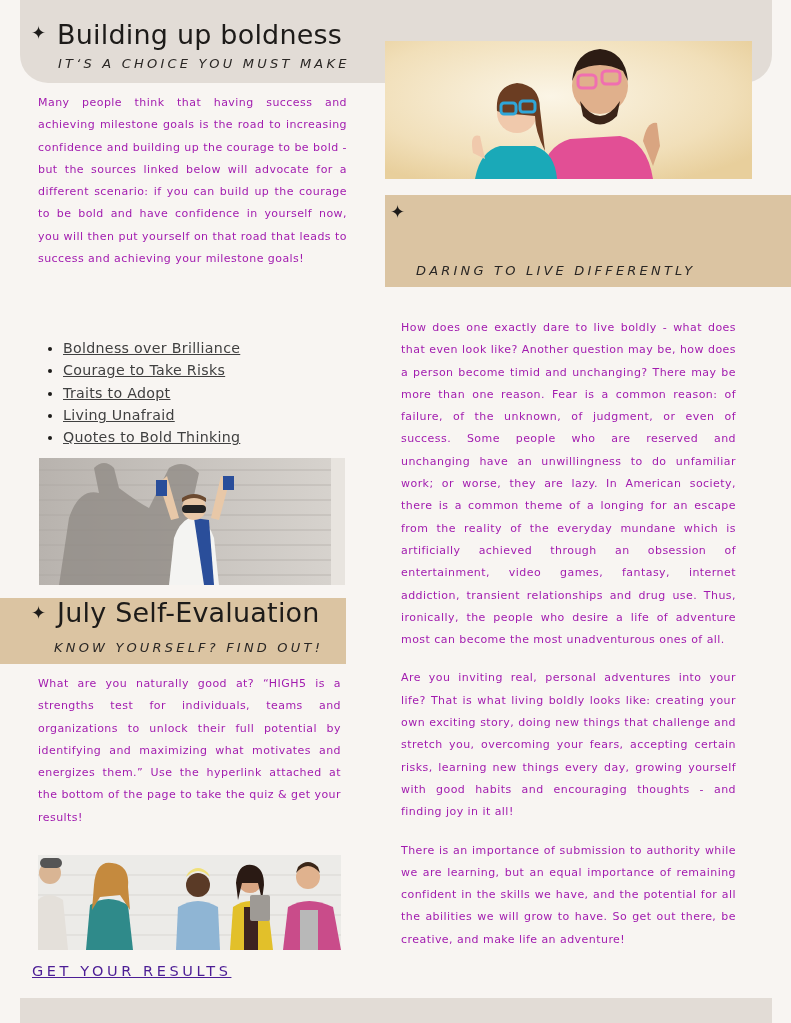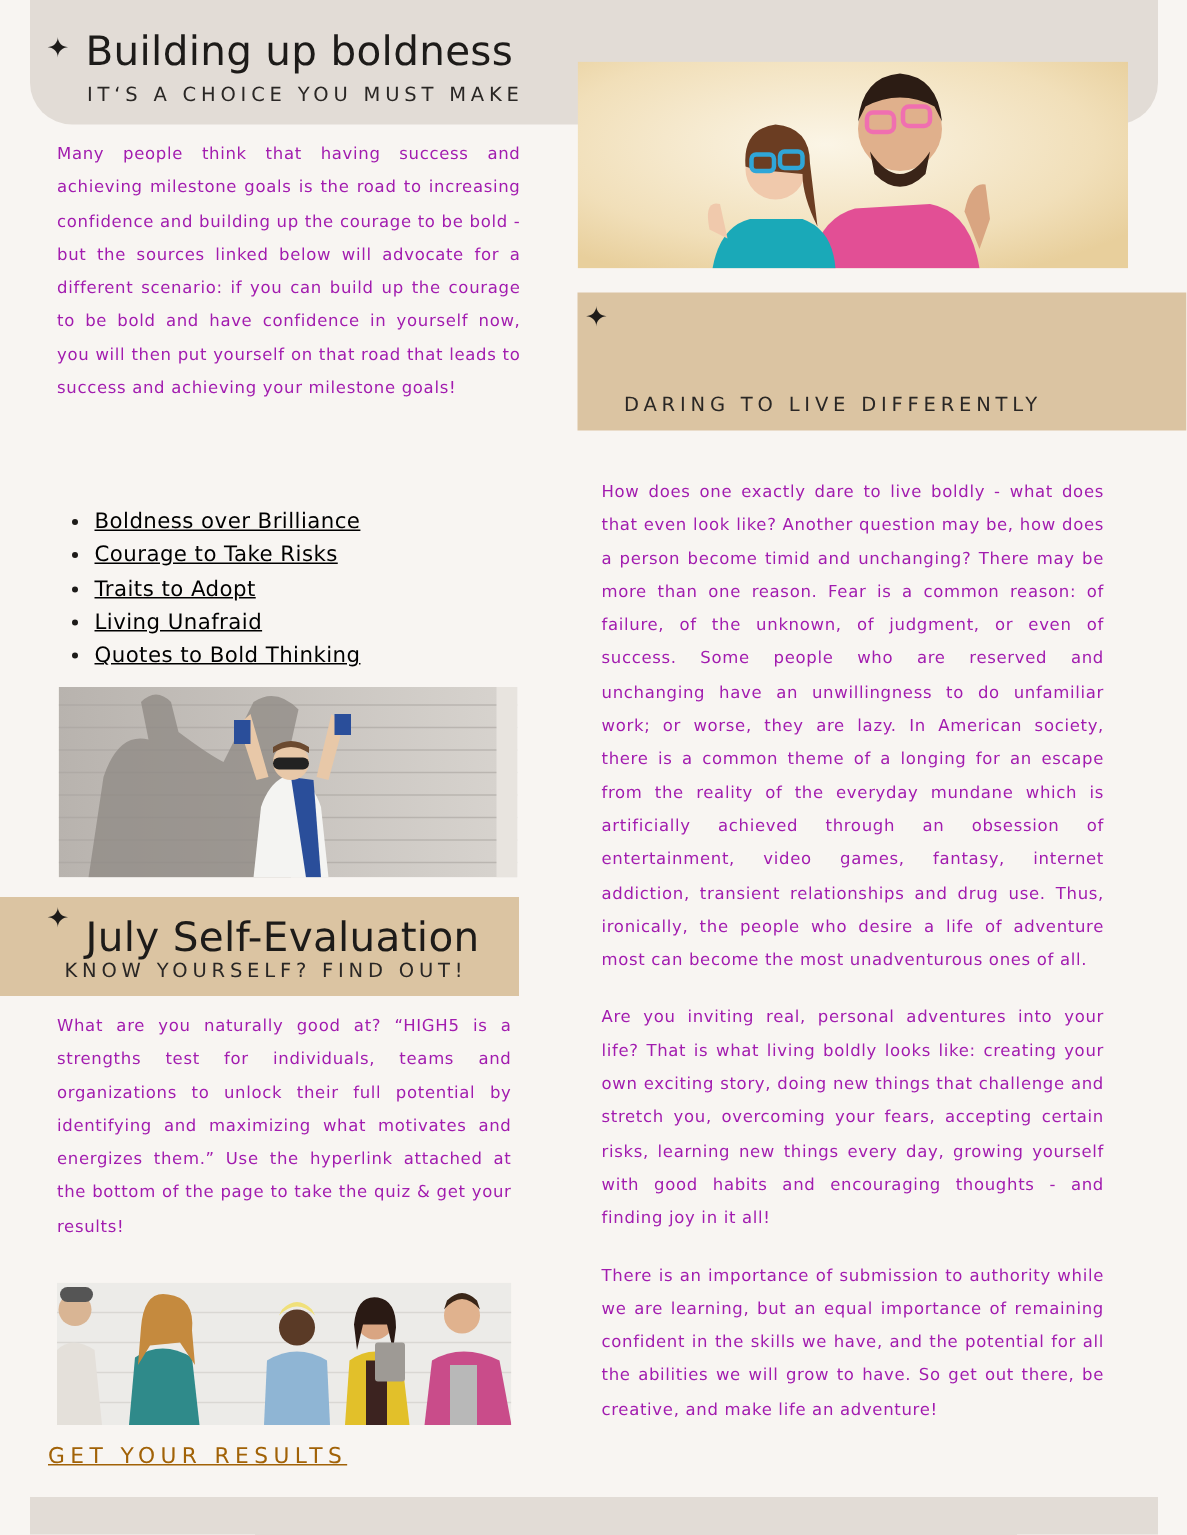--- a/index.html
+++ b/index.html
@@ -10,32 +10,32 @@
     color: #1d1b19;
   }
   .abs { position: absolute; }
   .top-banner {
     left: 20px; top: -20px; width: 752px; height: 103px;
     background: #e2dcd6; border-radius: 0 0 28px 28px;
   }
   .bottom-bar { left: 20px; top: 998px; width: 752px; height: 40px; background: #e2dcd6; }
   .sparkle { font-size: 18px; line-height: 1; display: inline-block; }
   .title { font-size: 27px; line-height: 29px; color: #1d1b19; letter-spacing: 0.2px; }
-  .subtitle { font-size: 13px; letter-spacing: 3.2px; color: #2a2725; line-height: 16px; }
+  .subtitle { font-size: 13px; letter-spacing: 3.2px; color: #2a2725; line-height: 16px; font-style: italic; }
   .body-text {
     font-size: 11px; line-height: 22.3px; text-align: justify; color: #a21caf;
     letter-spacing: 0.45px; word-spacing: 0px;
   }
   .body-text p { margin: 16px; }
   .link-list { margin: 0; padding: 0 0 0 25px; }
   .link-list li { font-size: 14.2px; line-height: 22.3px; letter-spacing: 0.3px; }
-  .link-list a { color: #000000; }
+  .link-list a { color: #404040; }
   .tan-band { background: #dbc4a2; }
   .img-box { overflow: hidden; }
-  .cta { font-size: 14.5px; letter-spacing: 3.6px; color: #a16207; text-decoration: underline; }
+  .cta { font-size: 14.5px; letter-spacing: 3.6px; color: #4c1d95; text-decoration: underline; }
 </style>
 </head>
 <body>
 
 <div class="abs top-banner"></div>
 <div class="abs bottom-bar"></div>
 
 <div class="abs" style="left:31px; top:20px;">
   <span class="abs sparkle" style="left:0; top:4px;">✦</span>
   <div class="abs title" style="left:26px; top:0; white-space:nowrap;">Building up boldness</div>
@@ -80,22 +80,22 @@
     <rect x="117" y="22" width="11" height="16" fill="#2a4e9a"></rect>
     <rect x="184" y="18" width="11" height="14" fill="#2a4e9a"></rect>
     <circle cx="155" cy="50" r="12" fill="#e8c8a8"></circle>
     <path d="M143 44 Q155 36 167 44 L167 40 Q155 32 143 40 Z" fill="#6b4a30"></path>
     <rect x="143" y="47" width="24" height="8" rx="4" fill="#222"></rect>
   </svg>
 </div>
 
 <div class="abs tan-band" style="left:0; top:598px; width:346px; height:66px;">
   <span class="abs sparkle" style="left:31px; top:6px;">✦</span>
-  <div class="abs title" style="left:57px; top:13px; white-space:nowrap;">July Self-Evaluation</div>
-  <div class="abs subtitle" style="left:43px; top:42px; white-space:nowrap;">KNOW YOURSELF? FIND OUT!</div>
+  <div class="abs title" style="left:57px; top:0; white-space:nowrap;">July Self-Evaluation</div>
+  <div class="abs subtitle" style="left:54px; top:42px; white-space:nowrap;">KNOW YOURSELF? FIND OUT!</div>
 </div>
 
 <div class="abs body-text" style="left:38px; top:673px; width:303px;">What are you naturally good at? “HIGH5 is a strengths test for individuals, teams and organizations to unlock their full potential by identifying and maximizing what motivates and energizes them.” Use the hyperlink attached at the bottom of the page to take the quiz &amp; get your results!</div>
 
 <div class="abs img-box" style="left:38px; top:855px; width:303px; height:95px;">
   <svg width="303" height="95" viewBox="0 0 303 95">
     <rect width="303" height="95" fill="#ecebe8"></rect>
     <g stroke="#d9d7d3" stroke-width="1">
       <line x1="0" y1="20" x2="303" y2="20"></line>
         <line x1="0" y1="40" x2="303" y2="40"></line>

